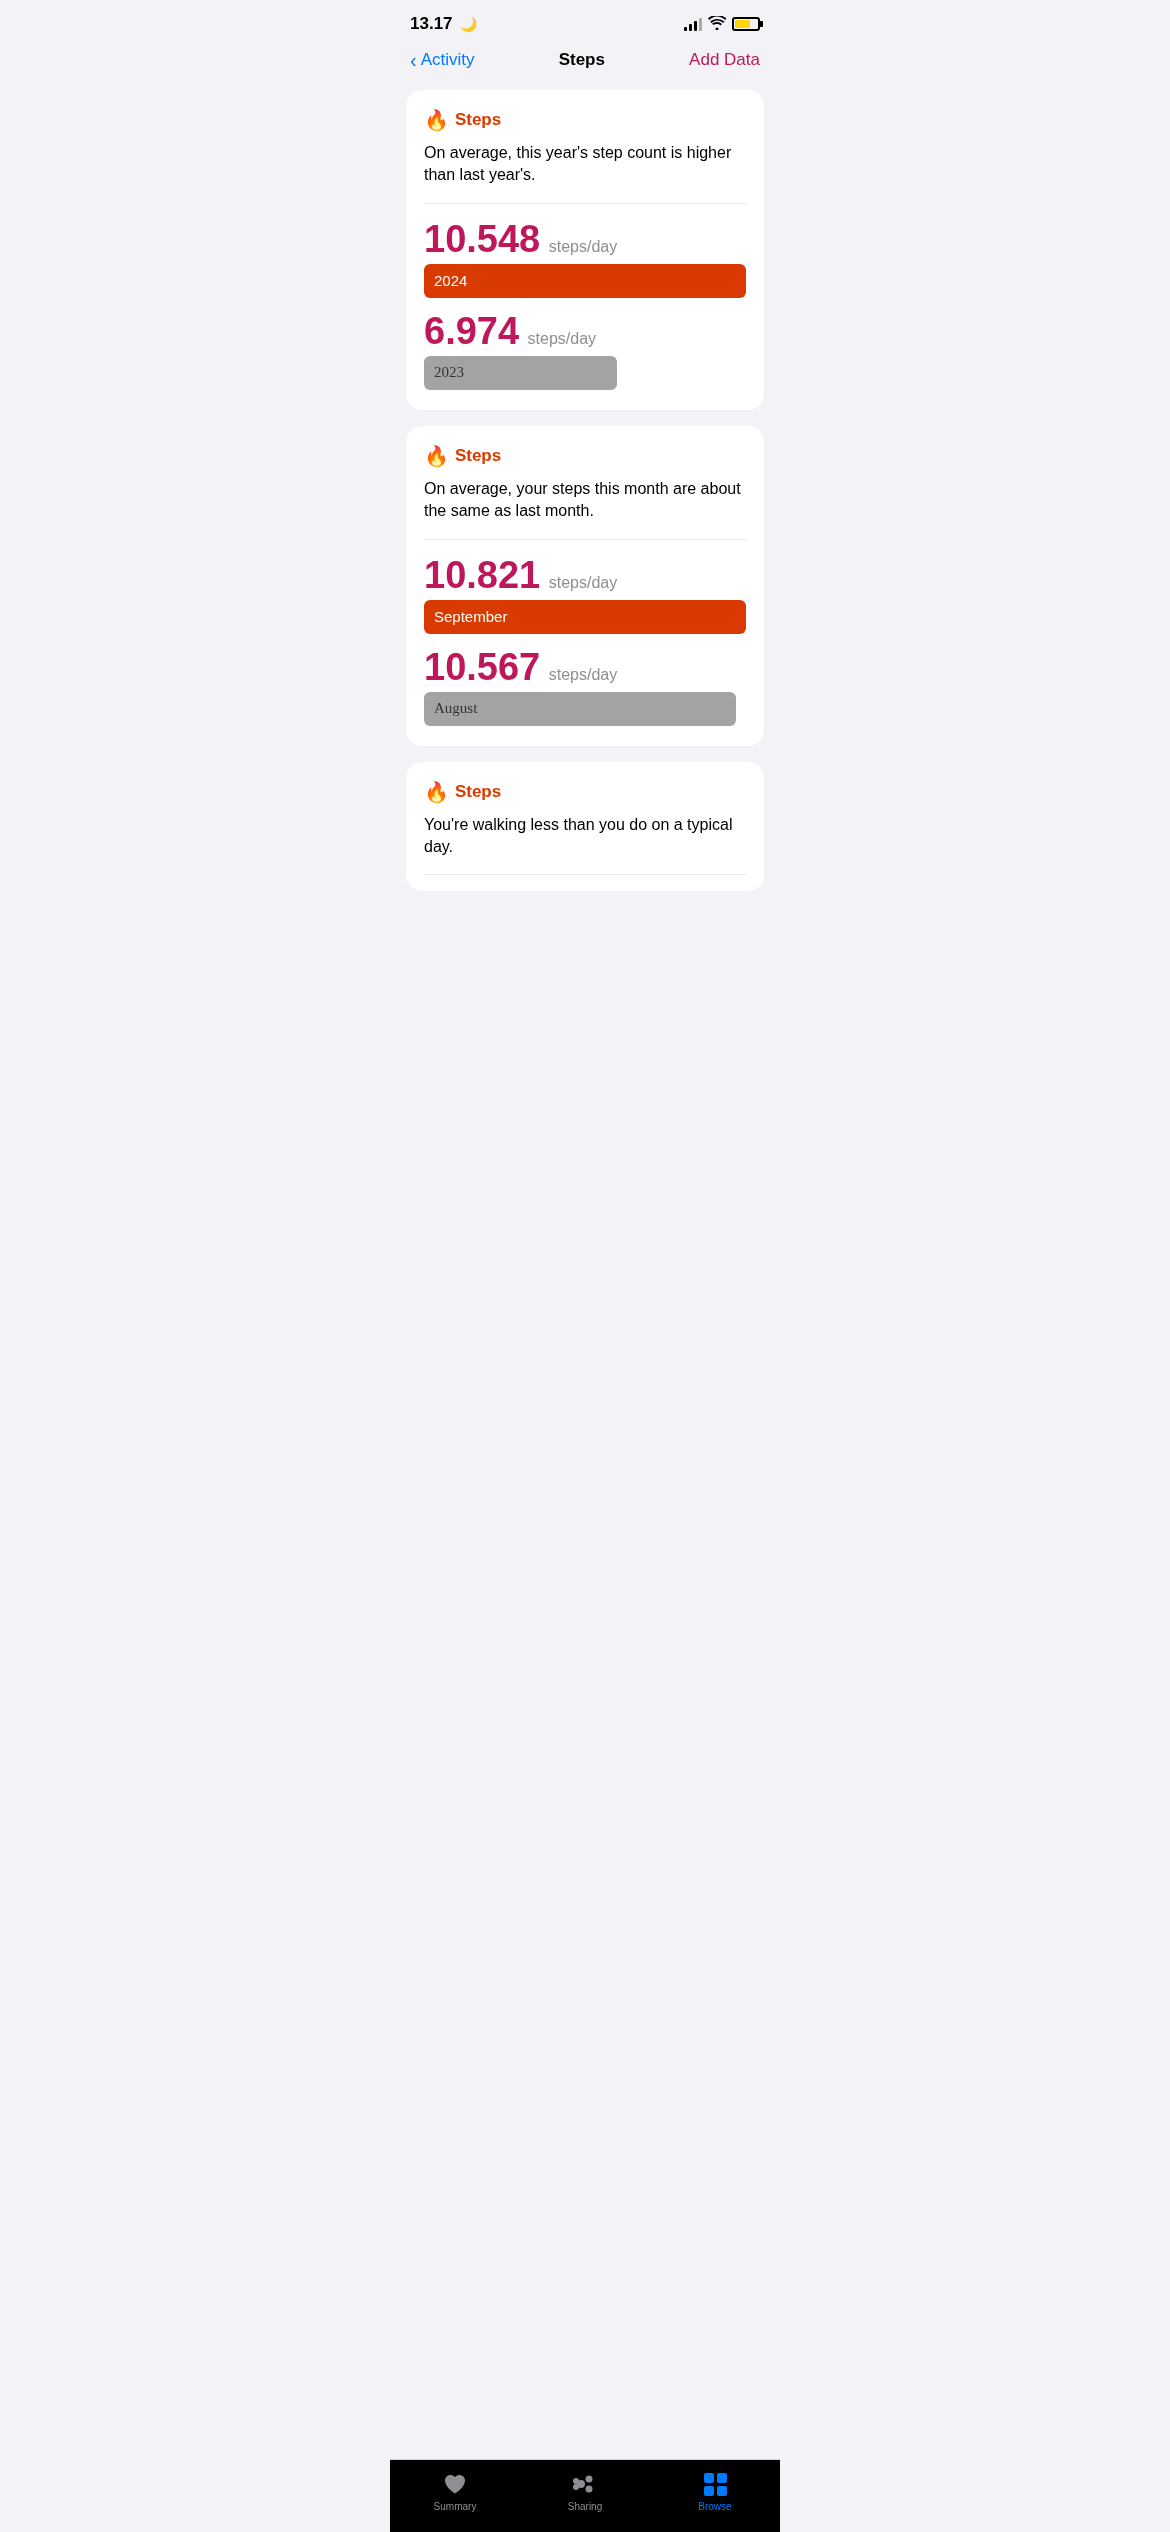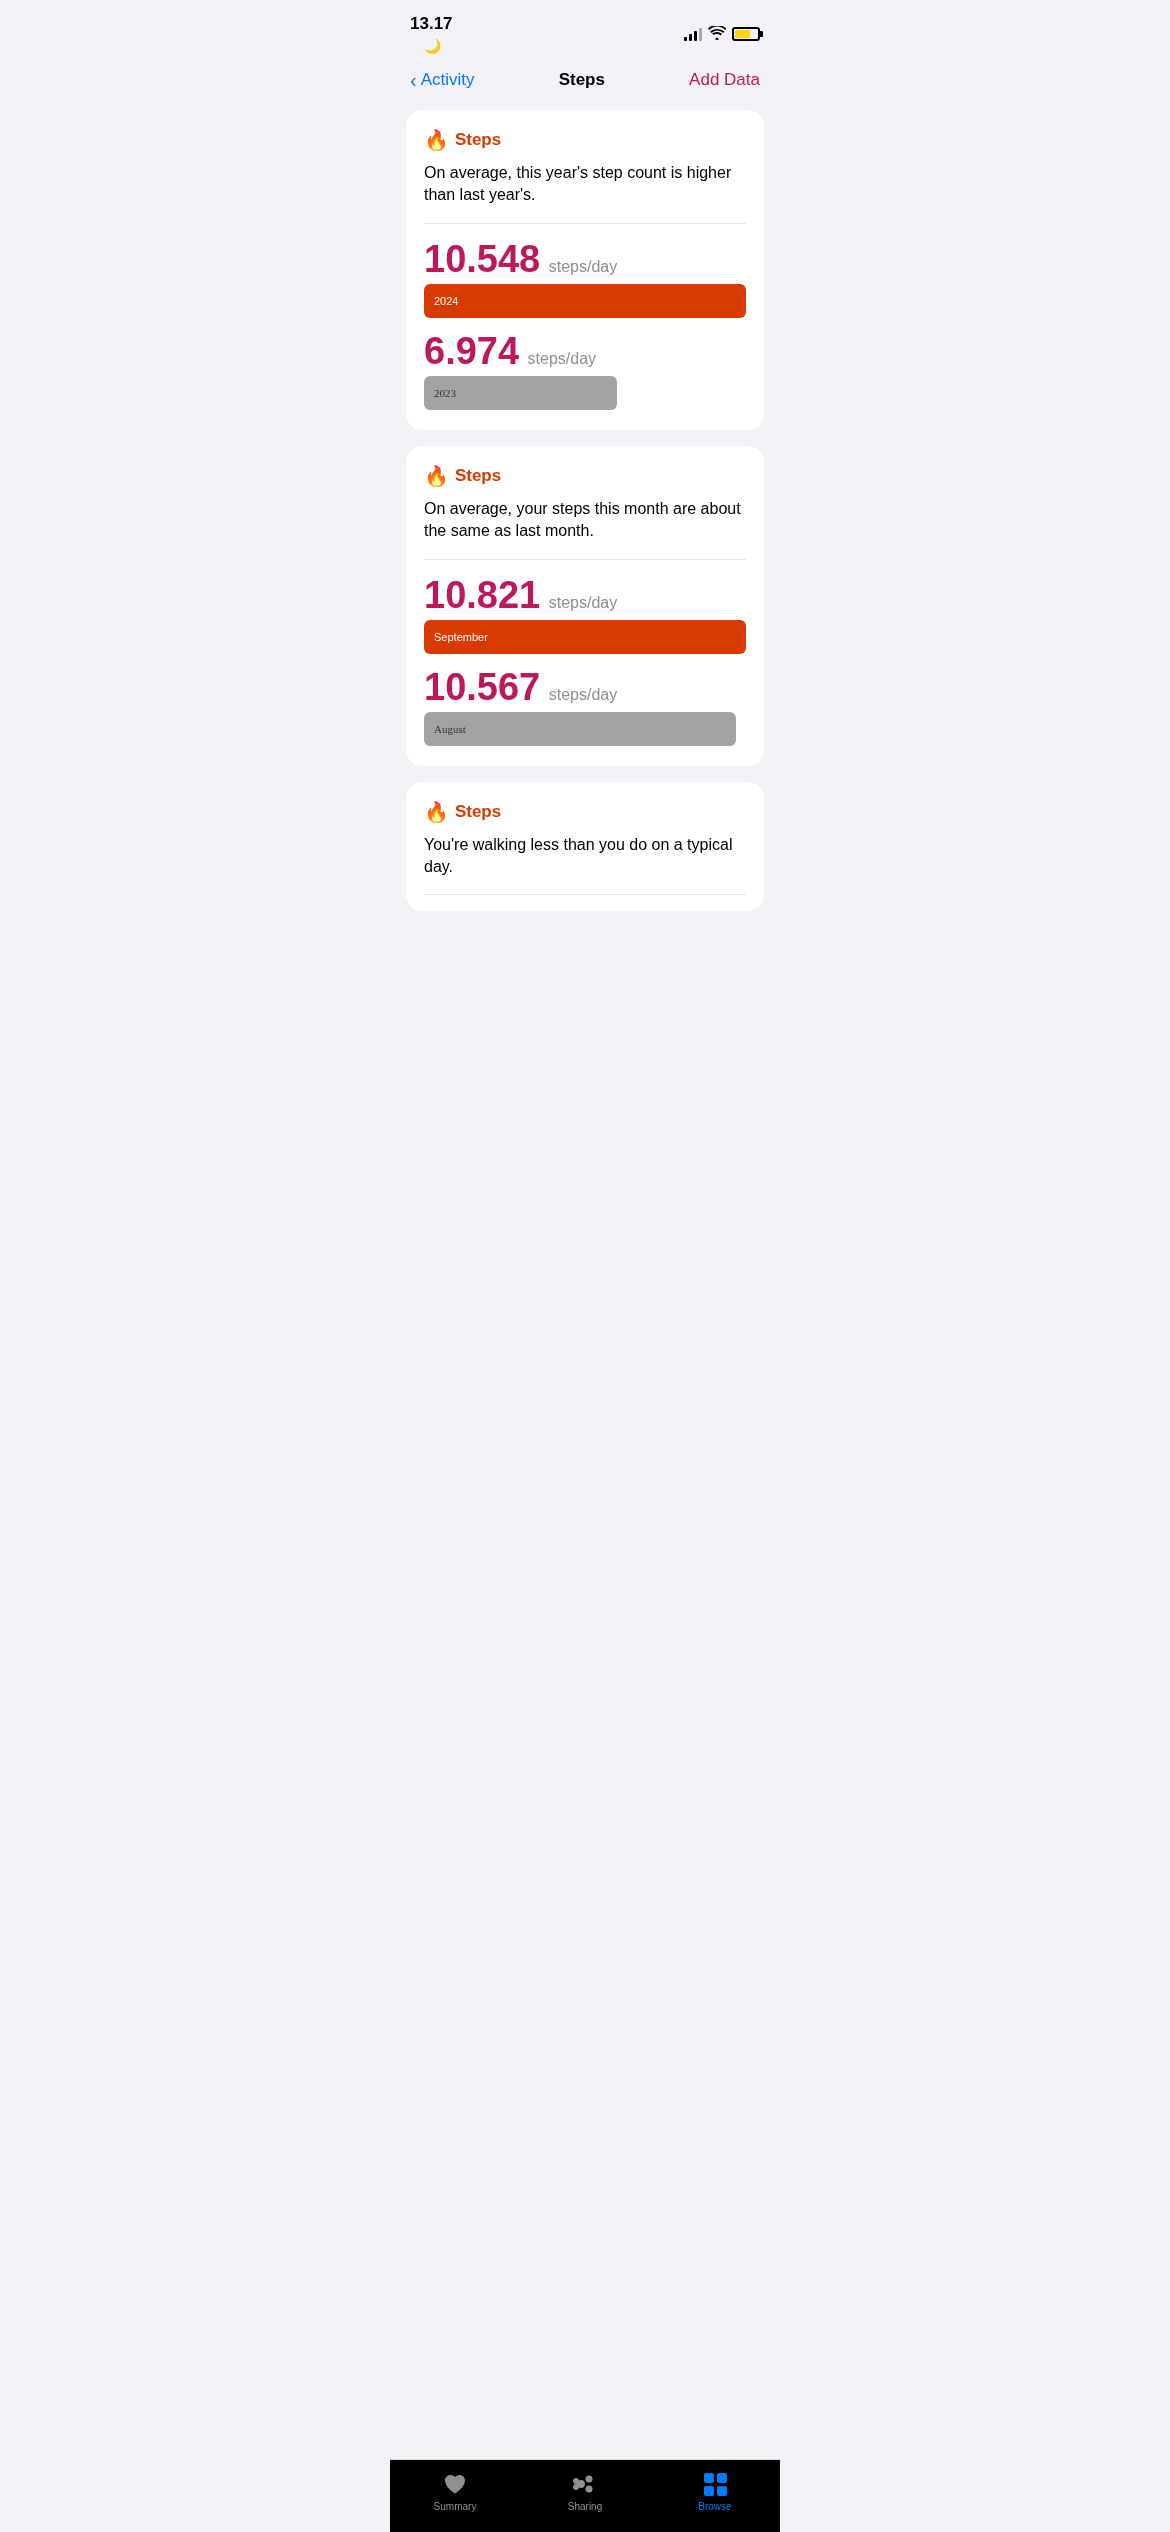--- a/index.html
+++ b/index.html
@@ -184,21 +184,21 @@
     .stat-bar.active {
       background: #d93a00;
       width: 100%;
     }
     .stat-bar.inactive {
       background: #a3a3a3;
       width: 60%;
       font-family: Liberation Serif, serif;
     }
     .stat-bar-label {
-      font-size: 11px;
+      font-size: 15px;
       font-weight: 500;
       color: #fff;
     }
     .stat-bar.inactive .stat-bar-label {
       color: #333;
     }
 
     
     .card-partial {
       background: #fff;
@@ -295,21 +295,21 @@
 
     
     .scroll-spacer {
       height: 100px;
     }
   </style>
 </head>
 <body>
 
 <div class="status-bar">
-  <div style="display:flex;align-items:center;gap:4px;flex-direction:column;">
+  <div style="display:flex;align-items:center;gap:4px;">
     <span class="status-time">13.17</span>
     <span class="moon-icon">🌙</span>
   </div>
   <div class="status-icons">
     <div class="signal-bars">
       <span style="height:4px;"></span>
       <span style="height:7px;"></span>
       <span style="height:10px;"></span>
       <span style="height:13px;opacity:0.3;"></span>
     </div>

